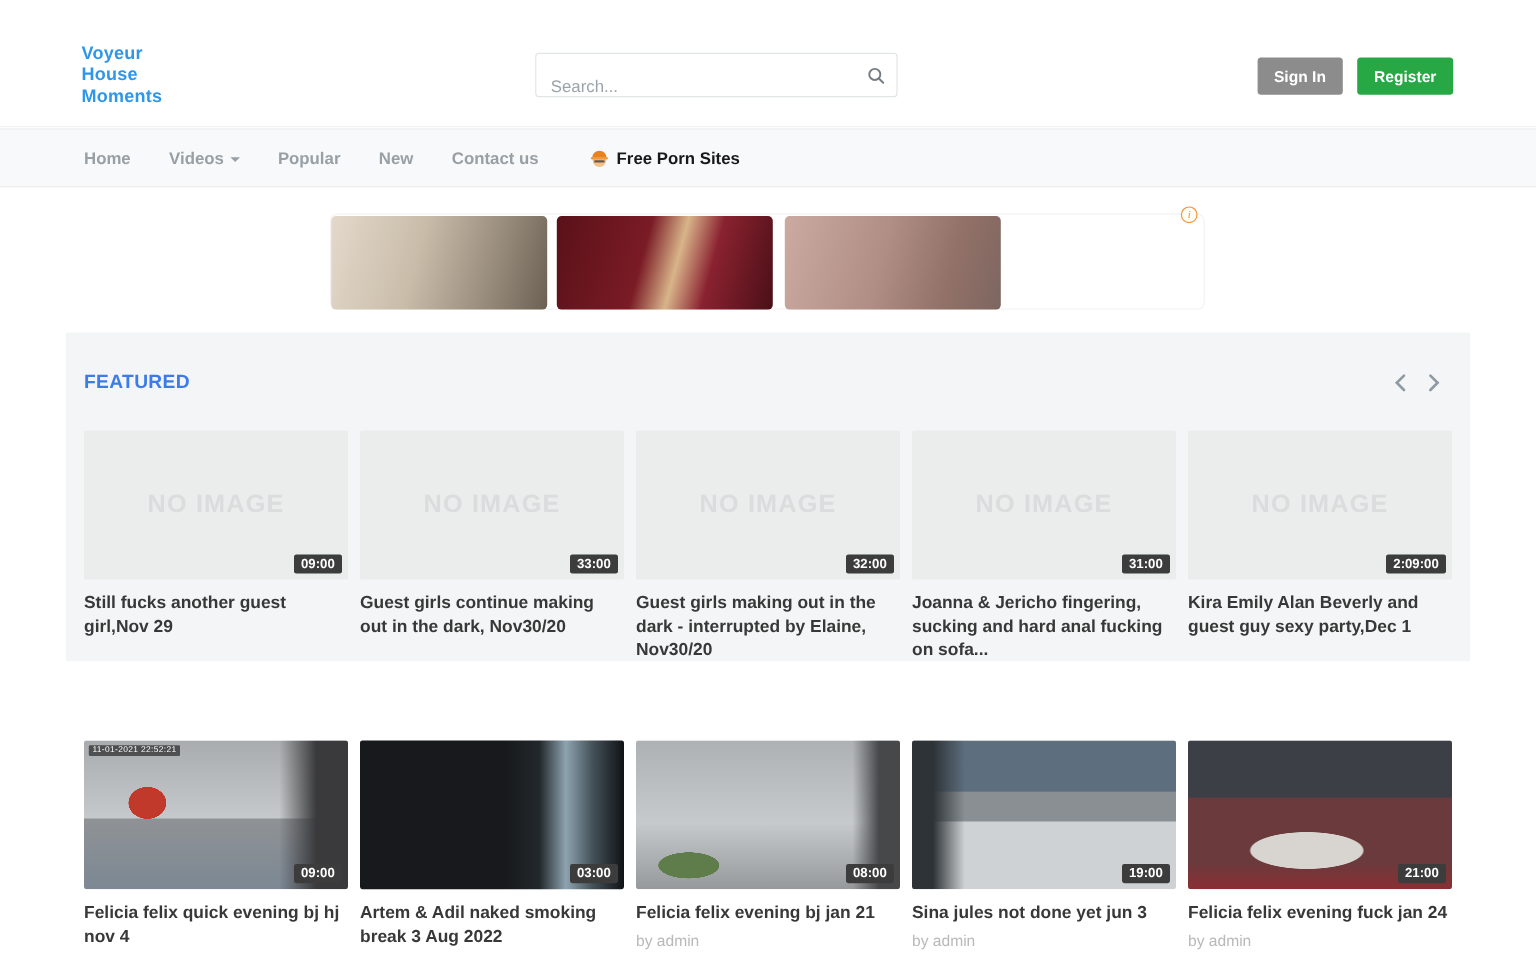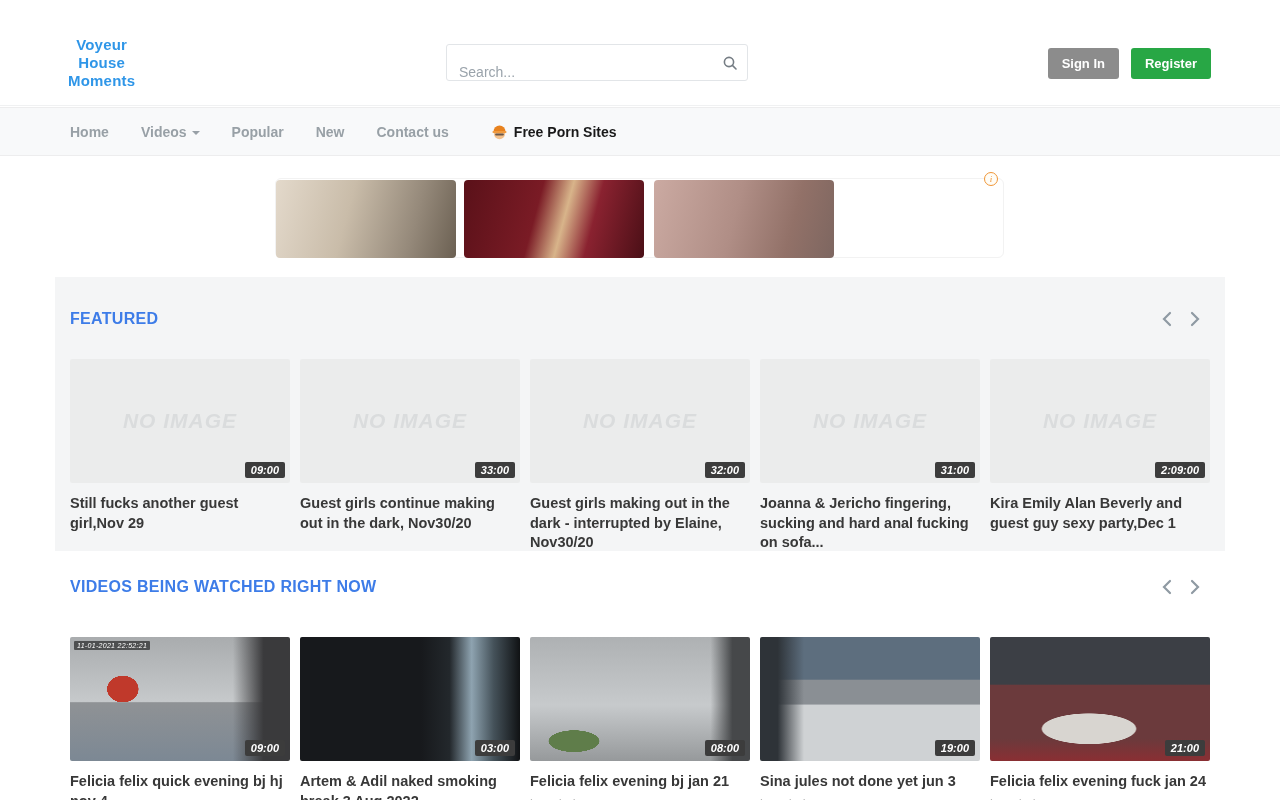--- a/index.html
+++ b/index.html
@@ -3,21 +3,21 @@
 <meta charset="utf-8">
 <style>
   * { margin:0; padding:0; box-sizing:border-box; }
   html,body { width:1280px; height:800px; overflow:hidden; background:#fff;
               font-family:"Liberation Sans", sans-serif; }
   .page { position:relative; width:1280px; height:800px; background:#fff; }
 
   
   header { position:absolute; top:0; left:0; width:1280px; height:106px; background:#fff;
            border-bottom:1px solid #f0f1f2; }
-  .logo { position:absolute; left:68px; top:36px; cursor:pointer;text-align:center; }
+  .logo { position:absolute; left:68px; top:36px; cursor:pointer; }
   .logo div { color:#2f96e8; font-size:15px; font-weight:bold; line-height:18px; letter-spacing:.2px; }
   .search { position:absolute; left:446px; top:44px; width:302px; height:37px;
             border:1px solid #e2e5e8; border-radius:3px; background:#fff; display:flex; align-items:flex-end; }
   .search input { flex:1; border:none; outline:none; padding:0 12px; font-size:14px; color:#555;
                   font-family:"Liberation Sans",sans-serif; background:transparent; }
   .search input::placeholder { color:#9aa3ab; }
   .sicon { width:34px; height:100%; display:flex; align-items:center; justify-content:center; cursor:pointer; }
   .auth { position:absolute; right:69px; top:48px; display:flex; gap:12px;justify-content:center; }
   .auth button { border:none; border-radius:3px; color:#fff; font-weight:bold; font-size:13px;
                  padding:8px 14px; cursor:pointer; font-family:"Liberation Sans",sans-serif; }
@@ -52,21 +52,21 @@
   .arrowbtn { background:none; border:none; cursor:pointer; padding:2px; display:flex; }
 
   .featured { position:absolute; top:277px; left:55px; width:1170px; height:274px;
               background:#f4f5f6; padding:32px 15px 0; }
   .featured .row { margin-top:30px; }
   .watched { position:absolute; top:577px; left:55px; width:1170px; padding:0 15px; }
   .watched .row { margin-top:40px; }
 
   .row { display:flex; gap:10px; }
   .card { width:220px; }
-  .thumb { position:relative; width:220px; height:124px; border-radius:2px; cursor:pointer; overflow:hidden;font-style:italic; }
+  .thumb { position:relative; width:220px; height:124px; border-radius:2px; cursor:pointer; overflow:hidden; }
   .ph { background:#ebecec; display:flex; align-items:center; justify-content:center; }
   .noimg { color:#dadcdd; font-size:21px; font-weight:bold; letter-spacing:1px; }
   .dur { position:absolute; bottom:5px; right:5px; background:#3c3c3c; color:#fff; font-size:11px;
          font-weight:bold; padding:2px 6px; border-radius:2px; }
   .ov { position:absolute; top:4px; left:4px; background:rgba(0,0,0,.55); color:#fff; font-size:7px;
         padding:1px 3px; border-radius:1px; letter-spacing:.3px; }
   .ov:empty { display:none; }
   .vtitle { margin-top:11px; color:#383838; font-size:14.5px; font-weight:bold; line-height:1.35; cursor:pointer; }
   .byline { margin-top:4px; color:#b9b9b9; font-size:13px; }
 
@@ -194,35 +194,20 @@
         <div class="thumb ph">
           <span class="noimg">NO IMAGE</span>
           <span class="dur">2:09:00</span>
         </div>
         <div class="vtitle">Kira Emily Alan Beverly and guest guy sexy party,Dec 1</div>
       </div>
     </div>
   </section>
 
   <section class="watched">
-    <div class="sechead">
-      <h2>VIDEOS BEING WATCHED RIGHT NOW</h2>
-      <div class="arrows">
-        <button class="arrowbtn">
-          <svg width="10" height="16" viewBox="0 0 10 16">
-              <polyline points="8,2 2,8 8,14" fill="none" stroke="#8f9aa3" stroke-width="2.2" stroke-linecap="round"></polyline>
-            </svg>
-        </button>
-        <button class="arrowbtn">
-          <svg width="10" height="16" viewBox="0 0 10 16">
-              <polyline points="2,2 8,8 2,14" fill="none" stroke="#8f9aa3" stroke-width="2.2" stroke-linecap="round"></polyline>
-            </svg>
-        </button>
-      </div>
-    </div>
     <div class="row">
       <div class="card">
         <div class="thumb wt1">
           <span class="ov">11-01-2021 22:52:21</span>
           <span class="dur">09:00</span>
         </div>
         <div class="vtitle">Felicia felix quick evening bj hj nov 4</div>
 
       </div>
       <div class="card">

